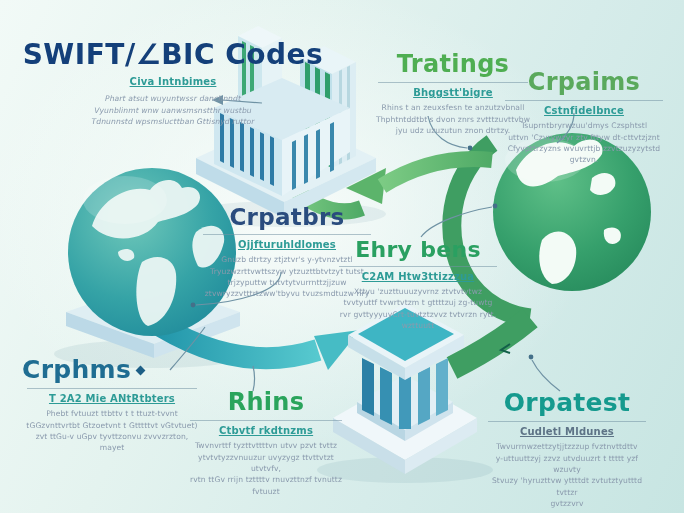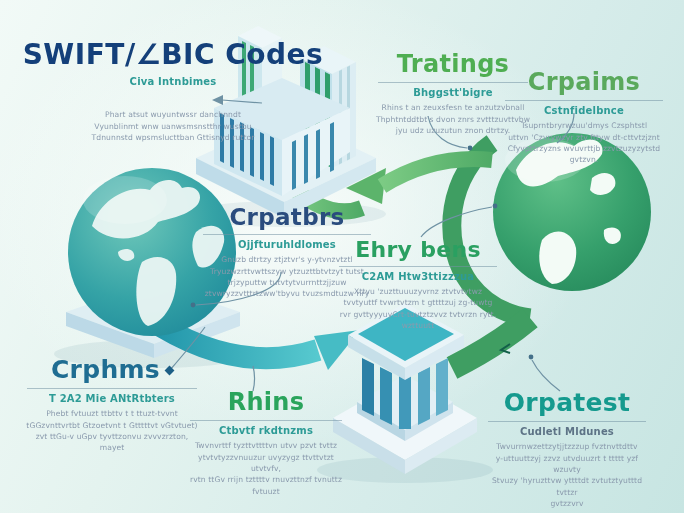--- a/index.html
+++ b/index.html
@@ -6,37 +6,37 @@
   .stage{
     position:relative;width:684px;height:513px;overflow:hidden;
     font-family:"DejaVu Sans","Liberation Sans",sans-serif;
     background:
       radial-gradient(ellipse at 42% 42%, rgba(250,253,251,.9) 0%, rgba(250,253,251,0) 55%),
       linear-gradient(115deg,#f2faf7 0%,#e4f3ef 35%,#d6ecea 65%,#c7e5e2 100%);
   }
   svg.art{position:absolute;left:0;top:0;z-index:0;}
   .card{position:absolute;z-index:2;text-align:center;}
   .h{font-weight:bold;letter-spacing:.3px;line-height:1.05;}
-  .h-row{display:flex;align-items:center;justify-content:center;gap:6px;}
+  .h-row{display:flex;align-items:center;gap:6px;}
   .rule{height:0;border-top:1px solid rgba(116,148,164,.55);margin:5px auto 4px;width:94%;}
-  .sub{font-size:10px;font-weight:bold;color:#2d9b96;letter-spacing:.2px;margin-bottom:4px;}
+  .sub{font-size:10px;font-weight:bold;color:#2d9b96;letter-spacing:.2px;margin-bottom:4px;text-decoration:underline;}
   .sub-dark{color:#5d7386;}
   .body{font-size:7.6px;color:#8a9aad;line-height:1.5;letter-spacing:.1px;}
   .diamond{display:inline-block;width:7px;height:7px;background:#1d5f86;transform:rotate(45deg);}
   
   .t-header  {font-size:28px;color:#14407a;letter-spacing:.5px;}
   .t-tratings{font-size:24px;color:#4fae52;}
   .t-crpaims {font-size:24px;color:#5aa95c;}
   .t-crpatbrs{font-size:23px;color:#2a4c7e;}
   .t-ehrybens{font-size:22px;color:#2aa061;}
   .t-crphms  {font-size:25px;color:#1f6d92;}
   .t-lacpet  {font-size:24px;color:#2aa45c;}
   .t-orpatest{font-size:25px;color:#159a8e;}
   .hdr-sub{margin-top:7px;}
-  .hdr-body{margin-top:22px;}
+  .hdr-body{margin-top:6px;font-style:italic;}
 </style>
 </head>
 <body>
 
 <div class="stage">
 
   <svg class="art" width="684" height="513" viewBox="0 0 684 513">
     <defs>
       <radialGradient id="gTeal" cx="38%" cy="30%" r="80%">
         <stop offset="0%" stop-color="#6fc8ba"></stop>

